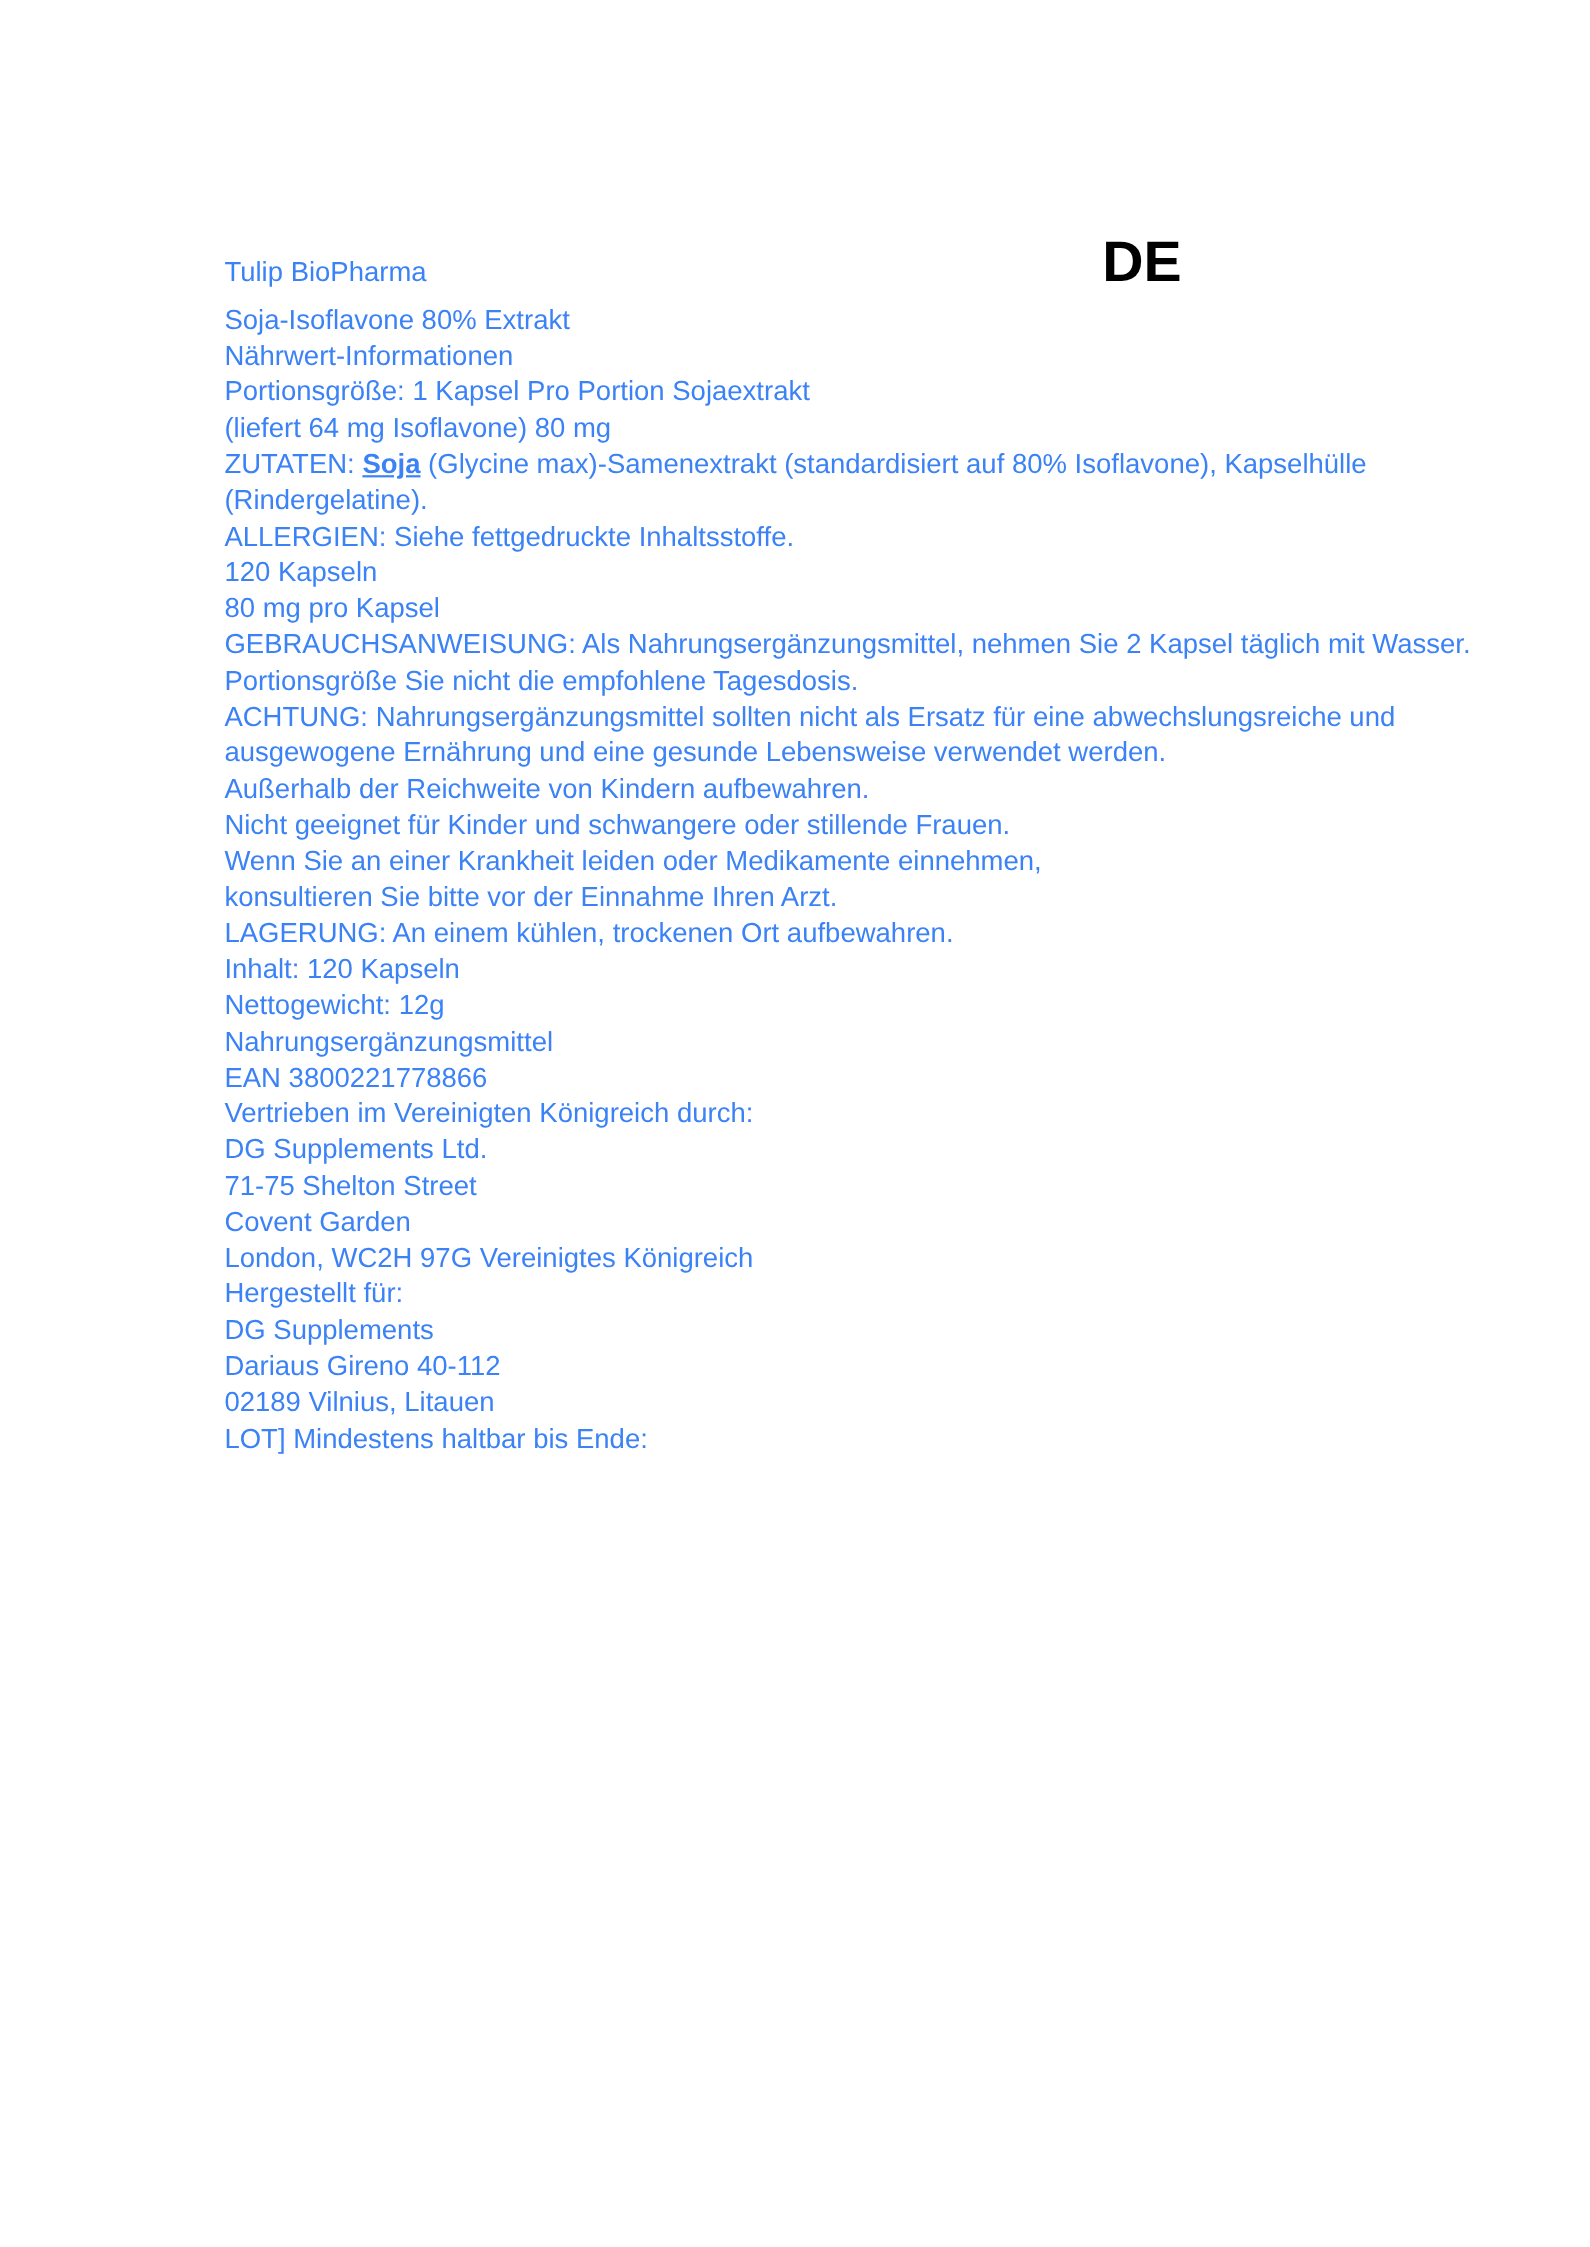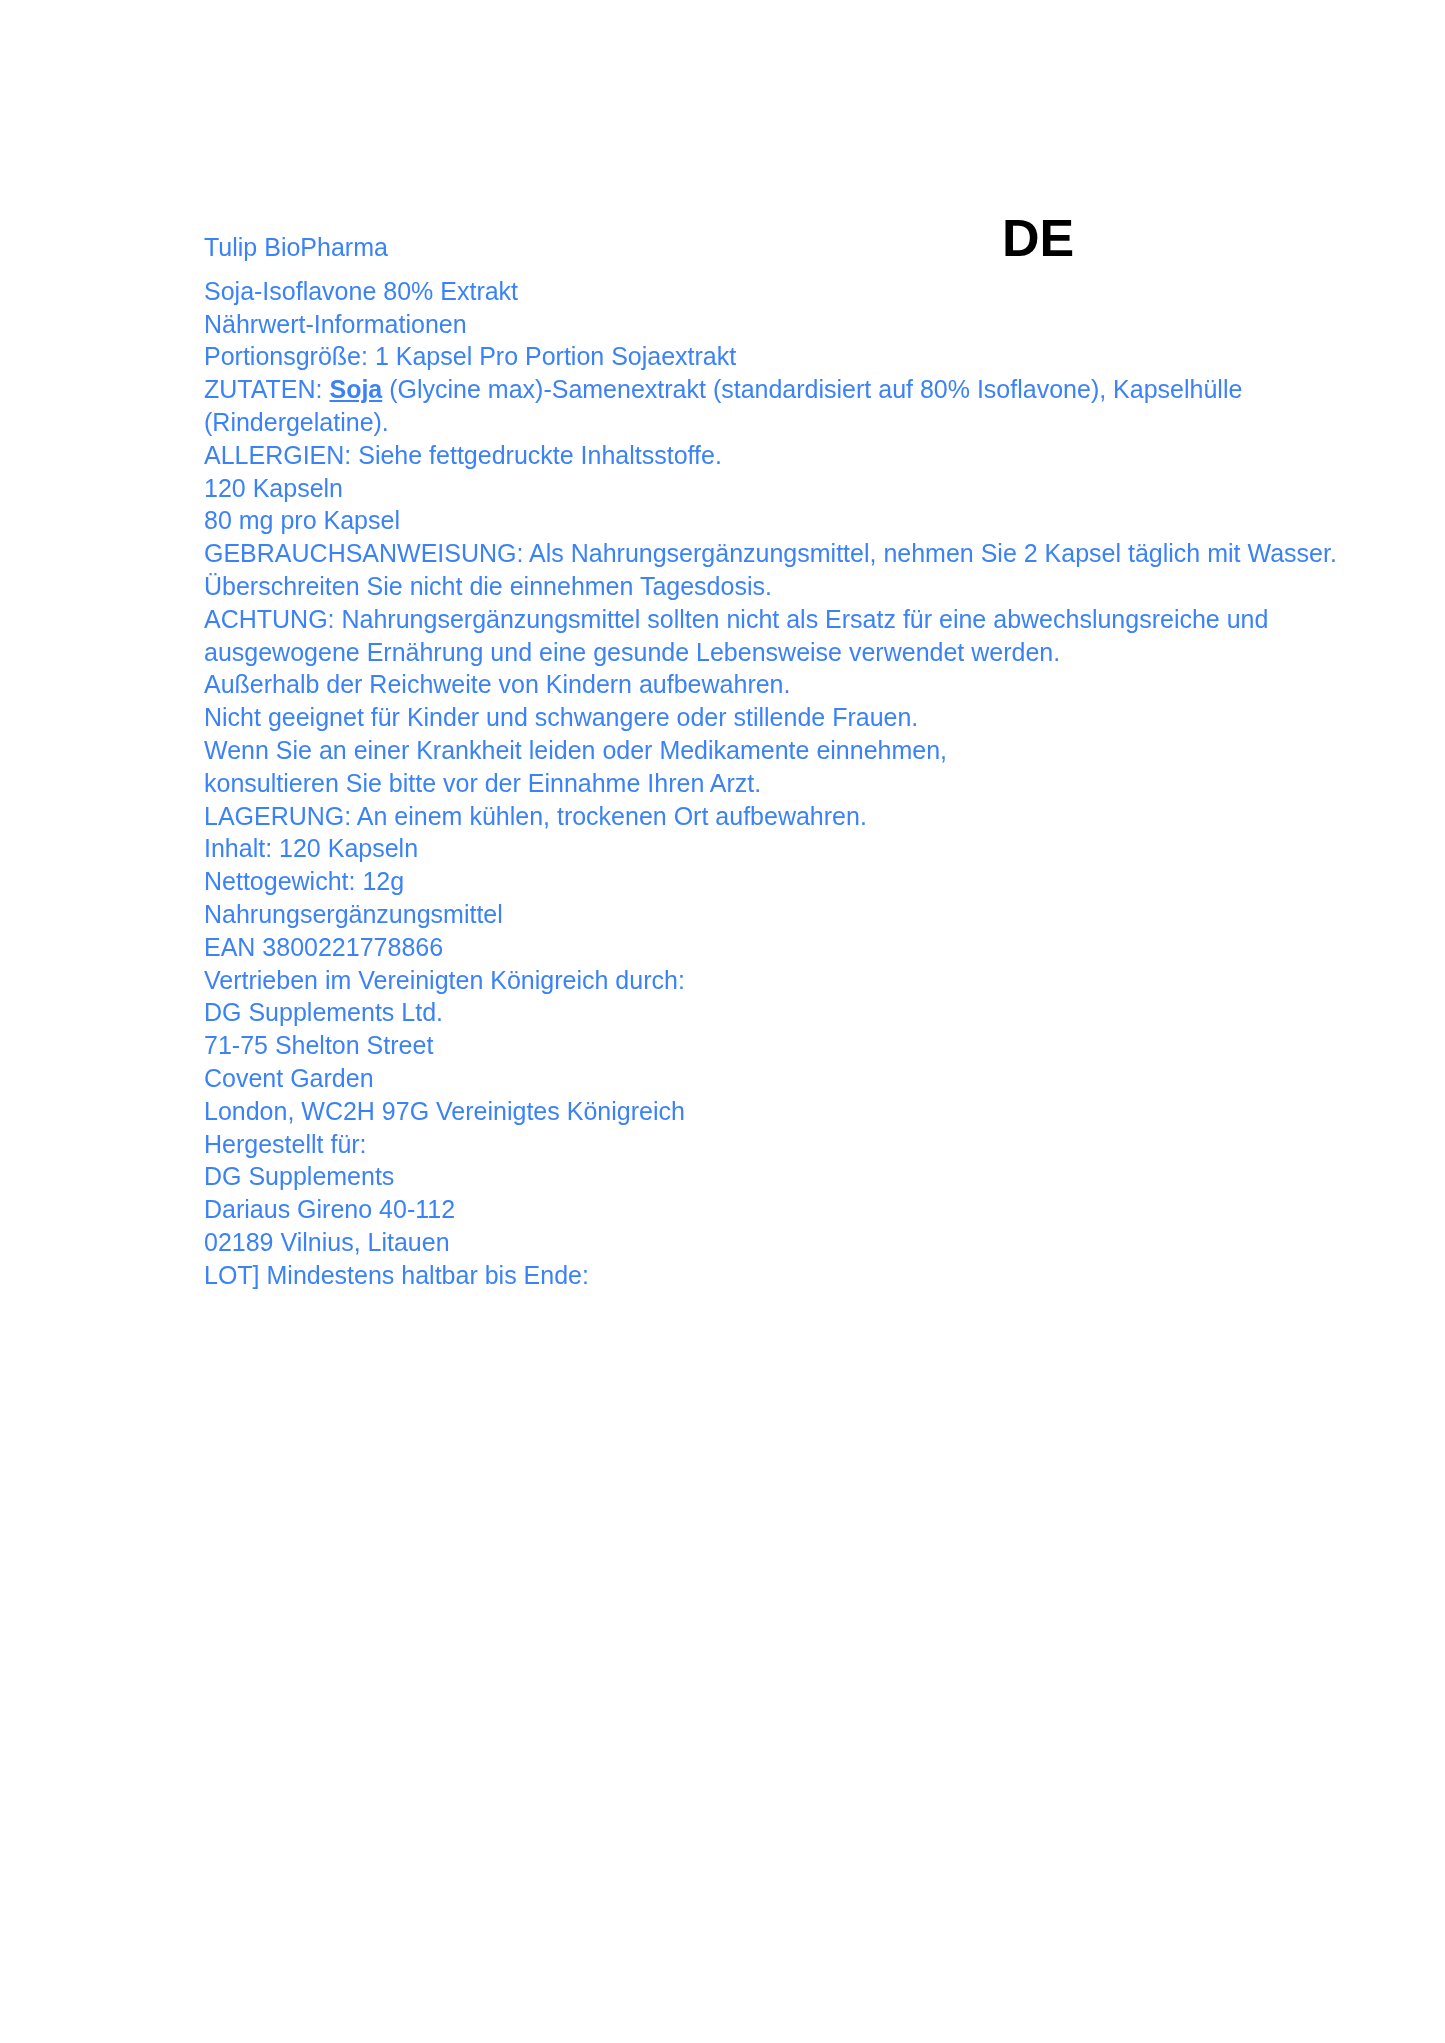--- a/index.html
+++ b/index.html
@@ -54,29 +54,30 @@
 
   <div class="lang-badge">DE</div>
 
   <div class="text-block">
 
     <div class="line brand">Tulip BioPharma</div>
 
     <div class="line">Soja-Isoflavone 80% Extrakt</div>
     <div class="line">Nährwert-Informationen</div>
     <div class="line">Portionsgröße: 1 Kapsel Pro Portion Sojaextrakt</div>
+    <div class="line">(liefert 64 mg Isoflavone) 80 mg</div>
 
     <div class="line"><span>ZUTATEN: </span><span class="bold">Soja</span><span> (Glycine max)-Samenextrakt (standardisiert auf 80% Isoflavone), Kapselhülle</span></div>
 
     <div class="line">(Rindergelatine).</div>
     <div class="line">ALLERGIEN: Siehe fettgedruckte Inhaltsstoffe.</div>
     <div class="line">120 Kapseln</div>
     <div class="line">80 mg pro Kapsel</div>
     <div class="line">GEBRAUCHSANWEISUNG: Als Nahrungsergänzungsmittel, nehmen Sie 2 Kapsel täglich mit Wasser.</div>
-    <div class="line">Überschreiten Sie nicht die einnehmen Tagesdosis.</div>
+    <div class="line">Portionsgröße Sie nicht die empfohlene Tagesdosis.</div>
     <div class="line">ACHTUNG: Nahrungsergänzungsmittel sollten nicht als Ersatz für eine abwechslungsreiche und</div>
     <div class="line">ausgewogene Ernährung und eine gesunde Lebensweise verwendet werden.</div>
     <div class="line">Außerhalb der Reichweite von Kindern aufbewahren.</div>
     <div class="line">Nicht geeignet für Kinder und schwangere oder stillende Frauen.</div>
     <div class="line">Wenn Sie an einer Krankheit leiden oder Medikamente einnehmen,</div>
     <div class="line">konsultieren Sie bitte vor der Einnahme Ihren Arzt.</div>
     <div class="line">LAGERUNG: An einem kühlen, trockenen Ort aufbewahren.</div>
     <div class="line">Inhalt: 120 Kapseln</div>
     <div class="line">Nettogewicht: 12g</div>
     <div class="line">Nahrungsergänzungsmittel</div>

